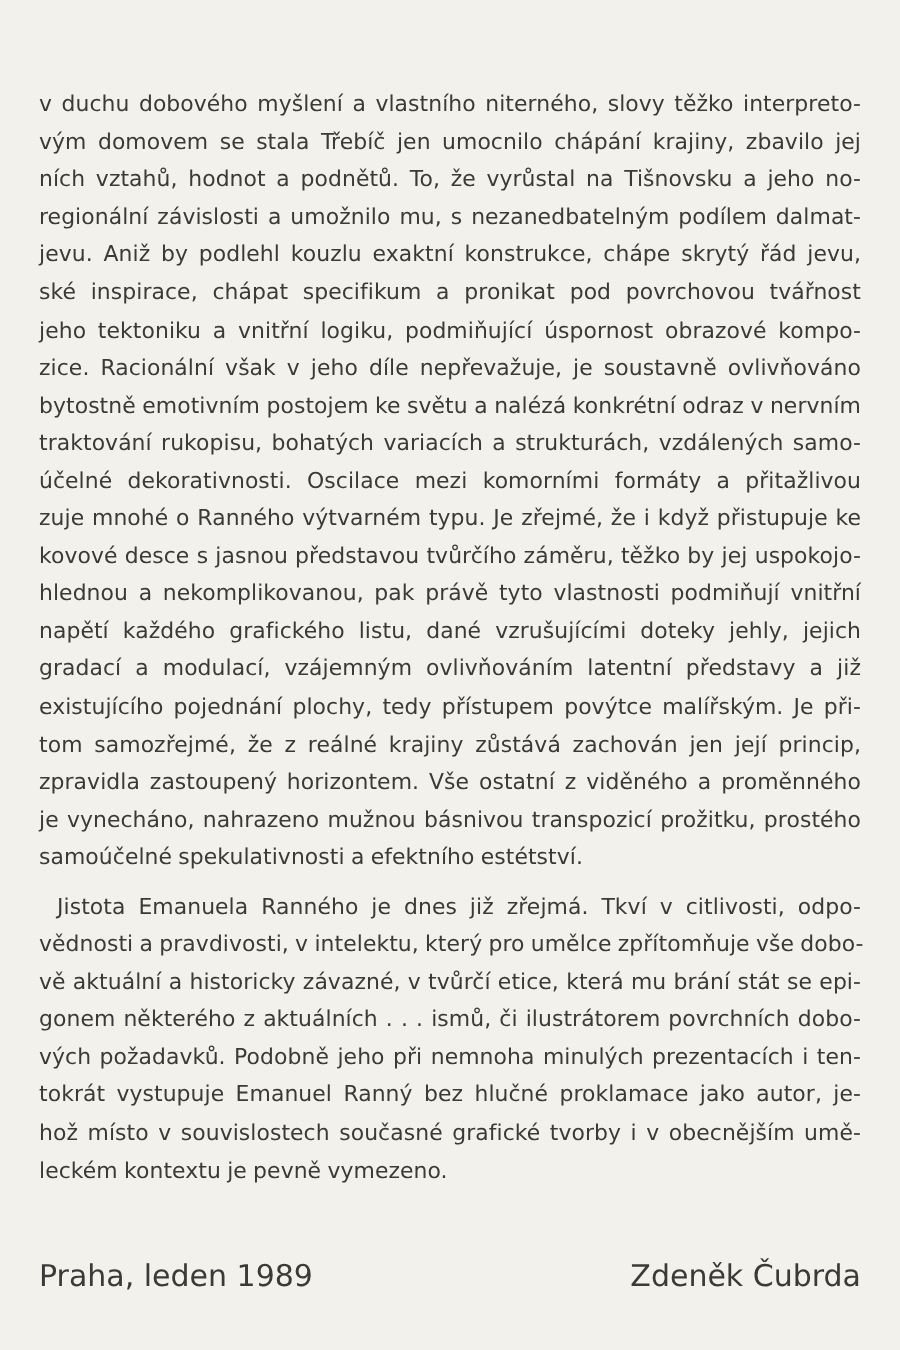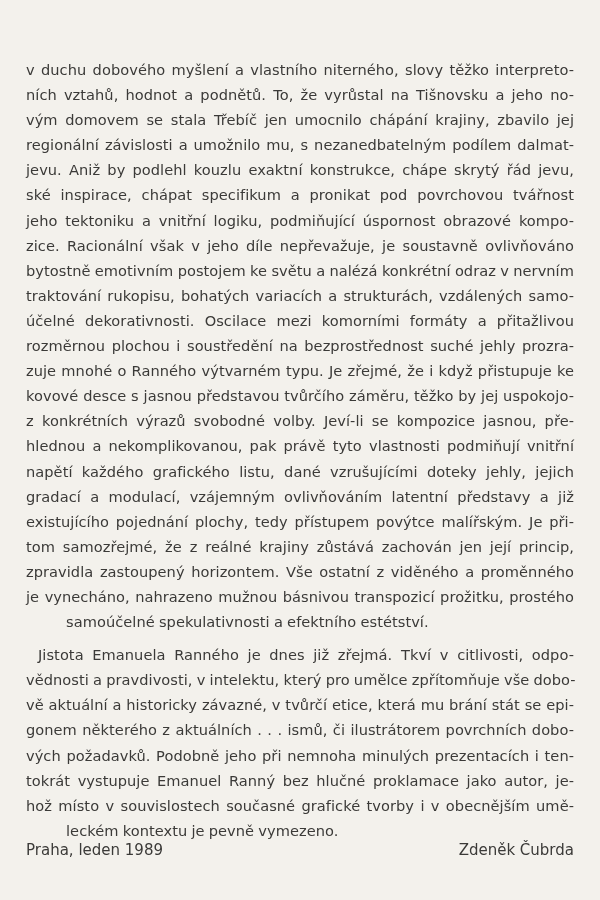--- a/index.html
+++ b/index.html
@@ -9,50 +9,48 @@
     font-family: "DejaVu Sans", "Liberation Sans", sans-serif;
     color: #3b3a38;
   }
   .page { position: relative; width: 600px; height: 900px; text-decoration: underline; }
   .text-block { position: absolute; left: 26px; top: 57px; width: 548px; }
   .line {
     height: 25.1px; line-height: 25.1px; font-size: 14.6px;
     white-space: nowrap; text-align: justify; text-align-last: justify;
     letter-spacing: 0.05px; word-spacing: -0.5px;
   }
-  .line.last { text-align-last: left; margin-left: 40px; }
+  .line.last { text-align-last: left; }
   .line.indent { padding-left: 12px; }
   .gap { height: 8px; }
   .signature {
     position: absolute; left: 26px; top: 838px; width: 548px;
     display: flex; justify-content: space-between;
-    font-size: 15px; line-height: 25px;
+    font-size: 20px; line-height: 25px;
   }
 </style>
 </head>
 <body>
 
 <div class="page">
   <div class="text-block">
     <div id="p1">
         <div class="line">v duchu dobového myšlení a vlastního niterného, slovy těžko interpreto-</div>
+        <div class="line">vým domovem se stala Třebíč jen umocnilo chápání krajiny, zbavilo jej</div>
         <div class="line">ních vztahů, hodnot a podnětů. To, že vyrůstal na Tišnovsku a jeho no-</div>
-        <div class="line">vým domovem se stala Třebíč jen umocnilo chápání krajiny, zbavilo jej</div>
         <div class="line">regionální závislosti a umožnilo mu, s nezanedbatelným podílem dalmat-</div>
         <div class="line">jevu. Aniž by podlehl kouzlu exaktní konstrukce, chápe skrytý řád jevu,</div>
         <div class="line">ské inspirace, chápat specifikum a pronikat pod povrchovou tvářnost</div>
         <div class="line">jeho tektoniku a vnitřní logiku, podmiňující úspornost obrazové kompo-</div>
         <div class="line">zice. Racionální však v jeho díle nepřevažuje, je soustavně ovlivňováno</div>
         <div class="line">bytostně emotivním postojem ke světu a nalézá konkrétní odraz v nervním</div>
         <div class="line">traktování rukopisu, bohatých variacích a strukturách, vzdálených samo-</div>
         <div class="line">účelné dekorativnosti. Oscilace mezi komorními formáty a přitažlivou</div>
-        <div class="line">rozměrnou plochou i soustředění na bezprostřednost suché jehly prozra-</div>
         <div class="line">zuje mnohé o Ranného výtvarném typu. Je zřejmé, že i když přistupuje ke</div>
         <div class="line">kovové desce s jasnou představou tvůrčího záměru, těžko by jej uspokojo-</div>
-        <div class="line">z konkrétních výrazů svobodné volby. Jeví-li se kompozice jasnou, pře-</div>
         <div class="line">hlednou a nekomplikovanou, pak právě tyto vlastnosti podmiňují vnitřní</div>
         <div class="line">napětí každého grafického listu, dané vzrušujícími doteky jehly, jejich</div>
         <div class="line">gradací a modulací, vzájemným ovlivňováním latentní představy a již</div>
         <div class="line">existujícího pojednání plochy, tedy přístupem povýtce malířským. Je při-</div>
         <div class="line">tom samozřejmé, že z reálné krajiny zůstává zachován jen její princip,</div>
         <div class="line">zpravidla zastoupený horizontem. Vše ostatní z viděného a proměnného</div>
         <div class="line">je vynecháno, nahrazeno mužnou básnivou transpozicí prožitku, prostého</div>
         <div class="line last">samoúčelné spekulativnosti a efektního estétství.</div>
       </div>
     <div class="gap"></div>

